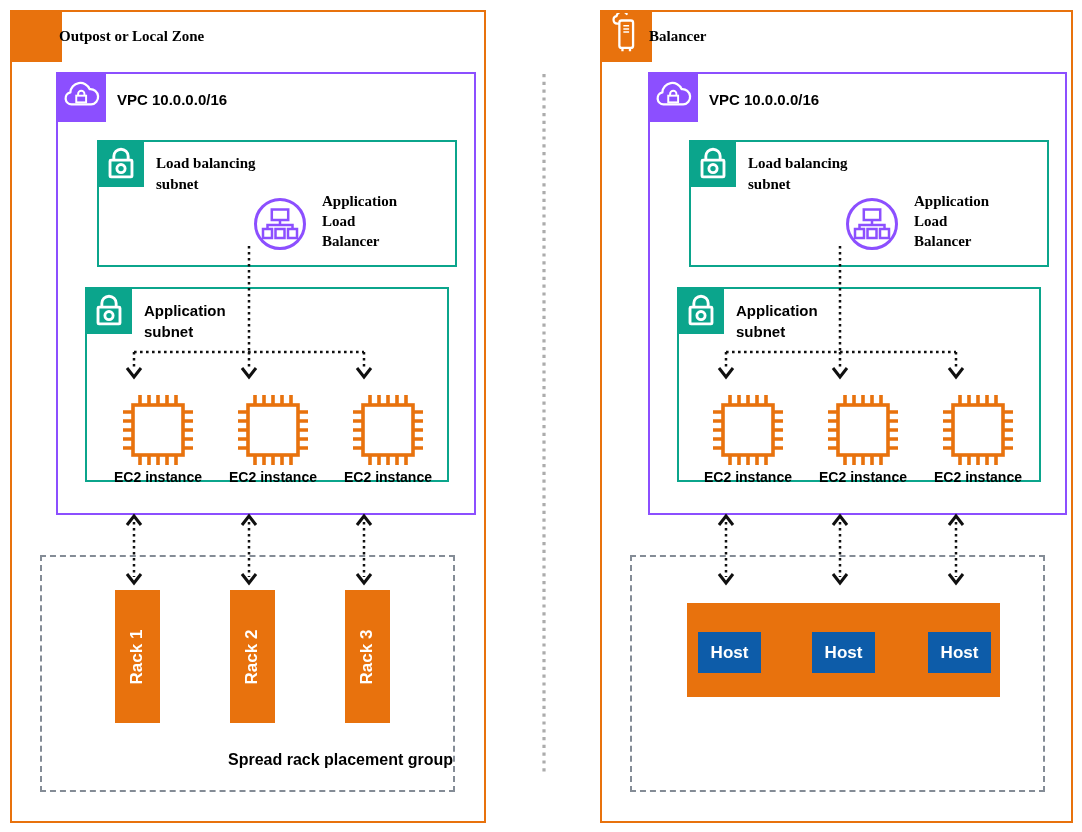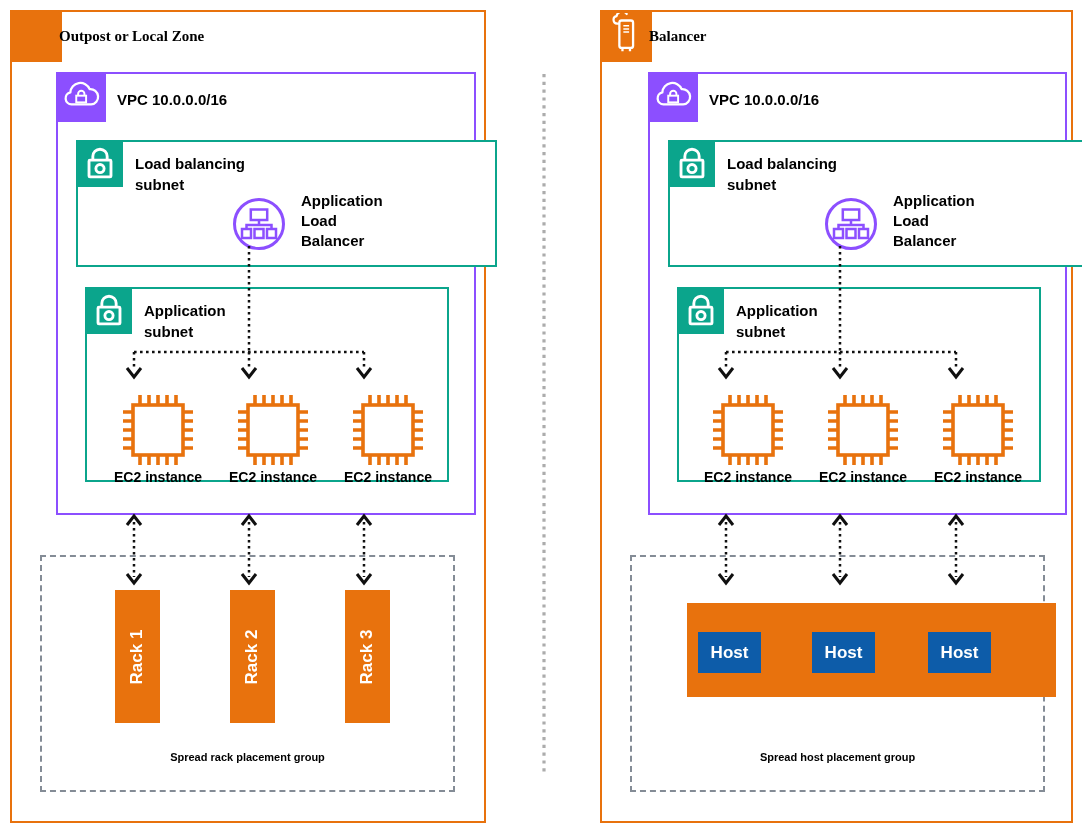--- a/index.html
+++ b/index.html
@@ -21,51 +21,51 @@
 
   .vpc { position:absolute; left:26px; top:60px; width:420px; height:443px; border:2px solid #8C4FFF; background:#fff;margin-left:18px; }
   .panel-right .vpc { left:28px; width:419px; }
   .vpc-icon {
     position:absolute; left:-2px; top:-2px; width:50px; height:50px;
     background:#8C4FFF; display:flex; align-items:center; justify-content:center;
   }
   .vpc-label { position:absolute; left:59px; top:17px; font-size:15px; }
 
   .subnet { position:absolute; border:2px solid #0BA58C; background:#fff; }
-  .subnet-lb  { left:18px; top:66px;  width:421px; height:127px; }
+  .subnet-lb  { left:39px; top:66px;  width:360px; height:127px;font-family:Liberation Serif, serif; }
   .subnet-app { left:27px; top:213px; width:364px; height:195px; }
   .subnet-icon {
     position:absolute; left:-2px; top:-2px; width:47px; height:47px;
     background:#0BA58C; display:flex; align-items:center; justify-content:center;
   }
   .subnet-label { position:absolute; left:57px; top:11px; font-size:15px; line-height:21px; white-space:pre-line; }
 
   .alb-icon  { position:absolute; left:154px; top:55px; width:54px; height:54px; color:#8C4FFF; }
   .alb-label { position:absolute; left:223px; top:49px; font-size:15px; line-height:20px; white-space:pre-line; }
 
   .ec2-unit { position:absolute; top:104px; width:100px; text-align:center; }
   .ec2-unit.u0 { left:21px; }  .ec2-unit.u1 { left:136px; }  .ec2-unit.u2 { left:251px; }
   .panel-right .ec2-unit.u0 { left:19px; } .panel-right .ec2-unit.u1 { left:134px; } .panel-right .ec2-unit.u2 { left:249px; }
   .ec2-chip { width:74px; height:74px; color:#E8720D; display:block; margin:0 auto; }
   .ec2-label { display:block; margin-top:2px; font-size:14px; }
 
   .pg {
     position:absolute; left:28px; top:543px; width:415px; height:237px;
     border:2px dashed #848C96; background:#fff;
   }
-  .pg-label { position:absolute; left:0; top:194px; width:100%; text-align:center; font-size:11px; }
+  .pg-label { position:absolute; left:0; top:194px; width:100%; text-align:right; font-size:16px; }
 
   .rack {
     position:absolute; top:33px; width:45px; height:133px; background:#E8720D;
     display:flex; align-items:center; justify-content:center;
   }
   .rack.r0 { left:73px; } .rack.r1 { left:188px; } .rack.r2 { left:303px; }
   .rack-label { transform:rotate(-90deg); white-space:nowrap; color:#fff; font-size:17px; }
 
-  .host-bar { position:absolute; left:55px; top:46px; width:369px; height:94px; background:#E8720D; }
+  .host-bar { position:absolute; left:55px; top:46px; width:313px; height:94px; background:#E8720D; }
   .host {
     position:absolute; top:29px; width:63px; height:41px; background:#0D5CA9;
     display:flex; align-items:center; justify-content:center; color:#fff; font-size:17px;
   }
   .host.h0 { left:11px; } .host.h1 { left:125px; } .host.h2 { left:241px; }
 
   .connectors { position:absolute; left:0; top:0; pointer-events:none; }
   .dash { fill:none; stroke:#101010; stroke-width:2.5; stroke-dasharray:2.6 3.4; }
   .head { fill:none; stroke:#101010; stroke-width:3; }
   .divider { fill:none; stroke:#ACACAC; stroke-width:3.2; stroke-dasharray:3.2 4.6; }
@@ -249,21 +249,20 @@
         <div class="host h0">
           <span>Host</span>
         </div>
         <div class="host h1">
           <span>Host</span>
         </div>
         <div class="host h2">
           <span>Host</span>
         </div>
       </div>
-      <div class="pg-label">Spread host placement group</div>
     </div>
   </section>
 
   <svg class="connectors" width="1082" height="832" viewBox="0 0 1082 832">
 
     <path class="divider" d="M544 74 V772"></path>
 
     <g>
       <path class="dash" d="M249 246 V352"></path>
       <path class="dash" d="M134 352 H364"></path>

